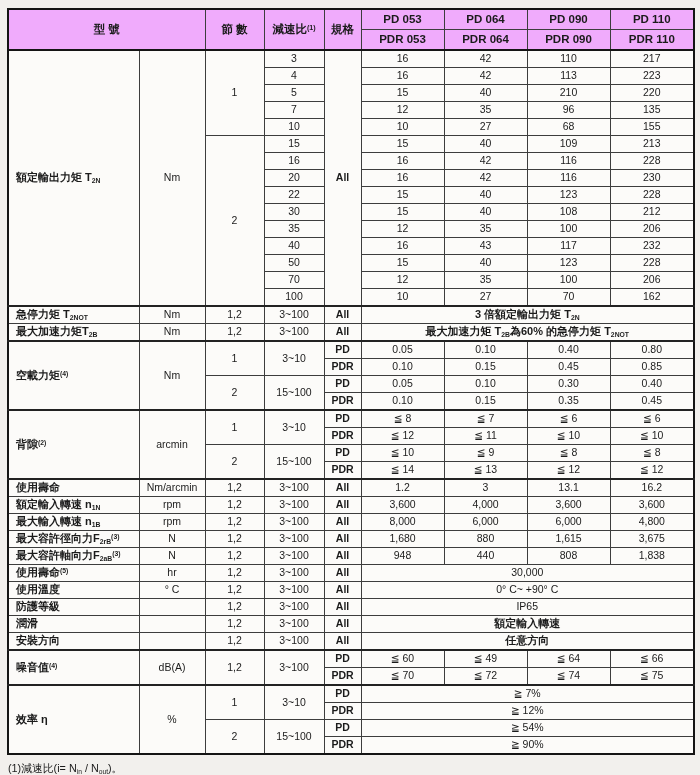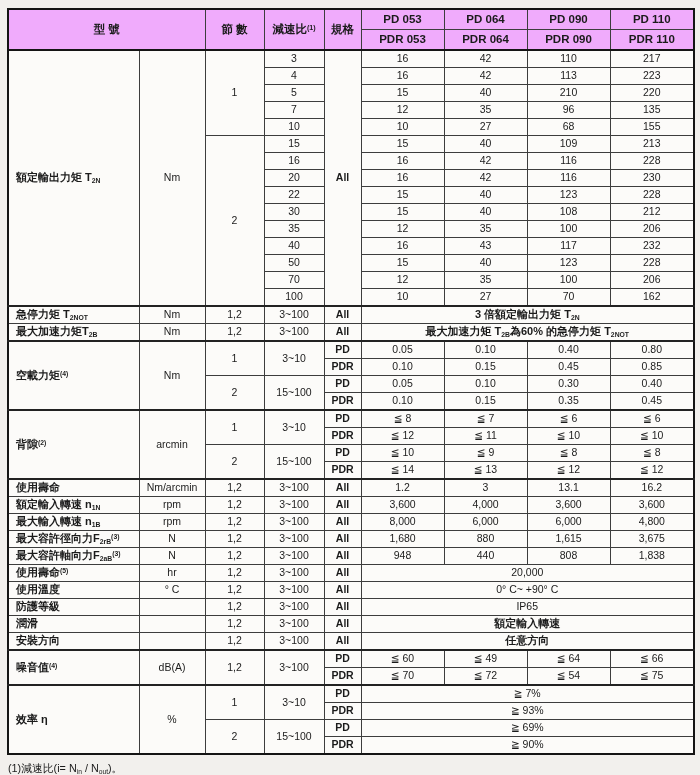--- a/index.html
+++ b/index.html
@@ -345,21 +345,21 @@
       <td>808</td>
       <td>1,838</td>
     </tr>
 
     <tr>
       <td class="label">使用壽命<sup>(5)</sup></td>
       <td>hr</td>
       <td>1,2</td>
       <td>3~100</td>
       <td class="spec">All</td>
-      <td colspan="4">20,000</td>
+      <td colspan="4">30,000</td>
     </tr>
     <tr>
       <td class="label">使用溫度</td>
       <td>° C</td>
       <td>1,2</td>
       <td>3~100</td>
       <td class="spec">All</td>
       <td colspan="4">0° C~ +90° C</td>
     </tr>
     <tr>
@@ -395,41 +395,41 @@
       <td class="spec">PD</td>
       <td>≦ 60</td>
       <td>≦ 49</td>
       <td>≦ 64</td>
       <td>≦ 66</td>
     </tr>
     <tr>
       <td class="spec">PDR</td>
       <td>≦ 70</td>
       <td>≦ 72</td>
-      <td>≦ 54</td>
+      <td>≦ 74</td>
       <td>≦ 75</td>
     </tr>
 
     <tr class="sec">
       <td class="label" rowspan="4">效率 η</td>
       <td rowspan="4">%</td>
       <td rowspan="2">1</td>
       <td rowspan="2">3~10</td>
       <td class="spec">PD</td>
       <td colspan="4">≧ 7%</td>
     </tr>
     <tr>
       <td class="spec">PDR</td>
-      <td colspan="4">≧ 93%</td>
+      <td colspan="4">≧ 12%</td>
     </tr>
     <tr>
       <td rowspan="2">2</td>
       <td rowspan="2">15~100</td>
       <td class="spec">PD</td>
-      <td colspan="4">≧ 69%</td>
+      <td colspan="4">≧ 54%</td>
     </tr>
     <tr>
       <td class="spec">PDR</td>
       <td colspan="4">≧ 90%</td>
     </tr>
   </tbody>
 </table>
 
 <div class="footnotes">
   <div>(1)減速比(i= N<sub>in</sub> / N<sub>out</sub>)。</div>

